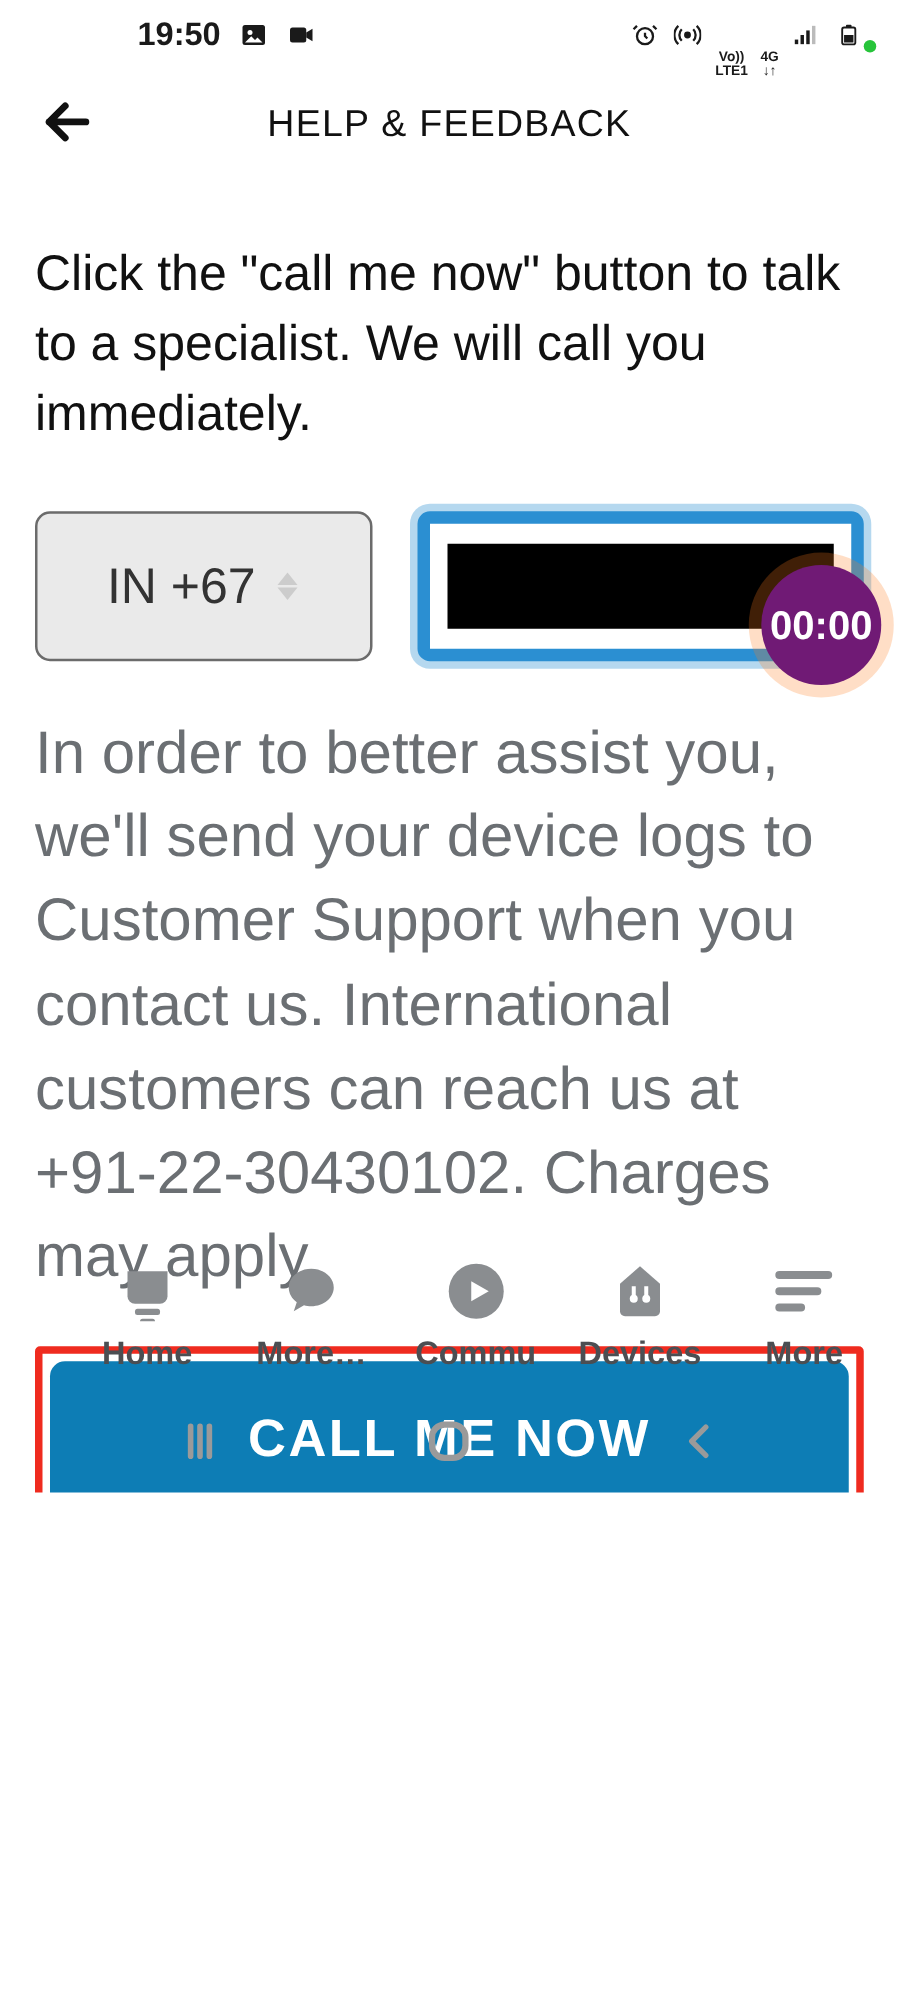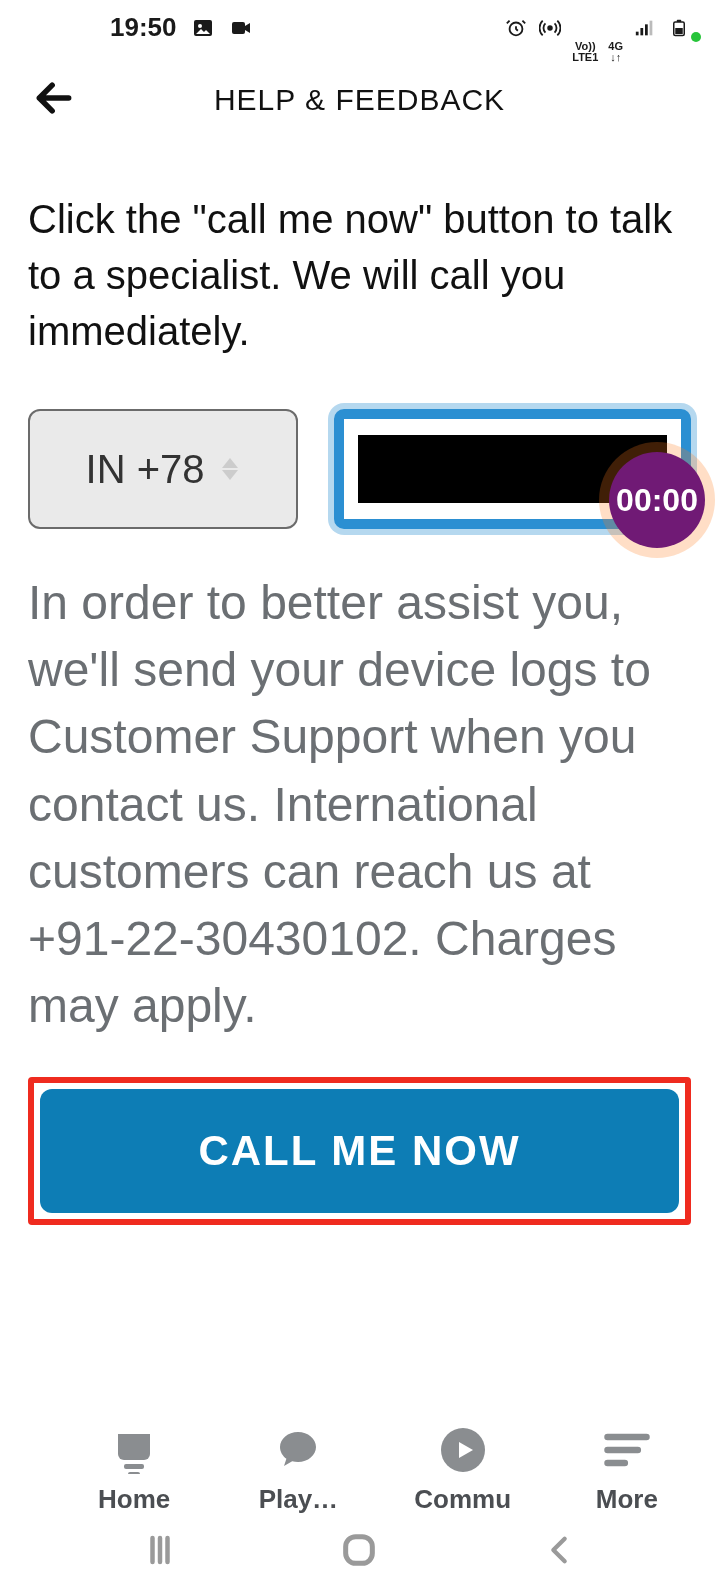--- a/index.html
+++ b/index.html
@@ -47,39 +47,39 @@
   .info { font-size: 48px; line-height: 1.4; color: #6b6f73; margin-top: 40px; }
   
   .call-btn-box { margin-top: 38px; padding: 6px; border: 6px solid #ef2b1f; border-radius: 4px; }
   .call-btn {
     width: 100%; height: 124px; border: none; border-radius: 12px;
     background: #0d7db5; color: #fff; font-size: 42px; font-weight: 700; letter-spacing: 2px;
     cursor: pointer;
   }
   
   .tabbar {
-    position: absolute; bottom: 72px; left: 0; right: 0; height: 132px;
+    position: absolute; bottom: 92px; left: 0; right: 0; height: 132px;
     display: flex; justify-content: space-around; align-items: flex-end;
     padding: 0 10px 4px;
     margin-left: 42px;
   }
   .tab { display:flex; flex-direction:column; align-items:center; gap:8px; color:#8a8d90; font-size:26px; font-weight:600; width: 140px; text-align:center; cursor:pointer;}
   .tab .ticon { width: 52px; height: 52px; display:flex; align-items:center; justify-content:center; }
   .tab .label { white-space: nowrap; overflow: hidden; text-overflow: ellipsis; max-width: 130px; color:#4b4e52;}
   
   .sysnav { position:absolute; bottom:0; left:0; right:0; height:82px; display:flex; justify-content:space-around; align-items:center; padding: 0 60px; }
   .sysbtn { width: 60px; height: 40px; display:flex; align-items:center; justify-content:center; color:#888; cursor:pointer;}
   
   .timer-bubble {
     position: absolute; top: 452px; right: 14px; width: 96px; height: 96px; border-radius: 50%;
     background: #701a75; display:flex; align-items:center; justify-content:center;
     color:#fff; font-size:32px; font-weight:700;
     box-shadow: 0 0 0 10px rgba(255,122,26,0.25);
   }
-  .page { position: relative; width: 719px; height: 1591px; overflow: hidden; }
+  .page { position: relative; width: 719px; height: 1194px; overflow: hidden; }
 </style>
 </head>
 <body>
 
 <div class="page">
 
   <div class="status-bar">
     <div class="status-left">
       <span>19:50</span>
       <span class="status-icon">
@@ -144,21 +144,21 @@
   </div>
 
   <div class="content">
     <div class="hero-title">
     </div>
 
     <p class="subhead">Click the "call me now" button to talk to a specialist. We will call you immediately.</p>
 
     <div class="phone-row">
       <div class="country-select">
-        <span>IN +78</span>
+        <span>IN +67</span>
         <span class="stepper">
           <span class="up"></span>
             <span class="down"></span>
         </span>
       </div>
       <div class="phone-input-wrap">
         <input class="phone-input" type="tel" value="" style="">
       </div>
     </div>
 
@@ -183,30 +183,42 @@
           </svg>
       </span>
       <span class="label">Home</span>
     </div>
     <div class="tab">
       <span class="ticon">
         <svg viewBox="0 0 24 24" width="48" height="48" fill="#8a8d90">
             <path d="M12 3c5 0 9 3.4 9 7.5S17 18 12 18c-1 0-2-.1-2.9-.4L5 20l1.2-3.6C4.3 15 3 12.9 3 10.5 3 6.4 7 3 12 3z"></path>
           </svg>
       </span>
-      <span class="label">Play…</span>
+      <span class="label">More…</span>
     </div>
     <div class="tab">
       <span class="ticon">
         <svg viewBox="0 0 24 24" width="48" height="48" fill="#8a8d90">
             <circle cx="12" cy="12" r="11"></circle>
             <path d="M10 8l7 4-7 4V8z" fill="#fff"></path>
           </svg>
       </span>
       <span class="label">Commu</span>
+    </div>
+    <div class="tab">
+      <span class="ticon">
+        <svg viewBox="0 0 24 24" width="48" height="48" fill="#8a8d90">
+            <path d="M12 2l8 7v11a2 2 0 0 1-2 2H6a2 2 0 0 1-2-2V9l8-7z"></path>
+            <circle cx="9.5" cy="15" r="1.6" fill="#fff"></circle>
+            <circle cx="14.5" cy="15" r="1.6" fill="#fff"></circle>
+            <rect x="8.7" y="10" width="1.6" height="4" fill="#fff"></rect>
+            <rect x="13.7" y="10" width="1.6" height="4" fill="#fff"></rect>
+          </svg>
+      </span>
+      <span class="label">Devices</span>
     </div>
     <div class="tab">
       <span class="ticon">
         <svg viewBox="0 0 24 24" width="52" height="52" fill="none" stroke="#8a8d90" stroke-width="3" stroke-linecap="round">
             <path d="M3 6h18M3 12h14M3 18h8"></path>
           </svg>
       </span>
       <span class="label">More</span>
     </div>
   </div>

